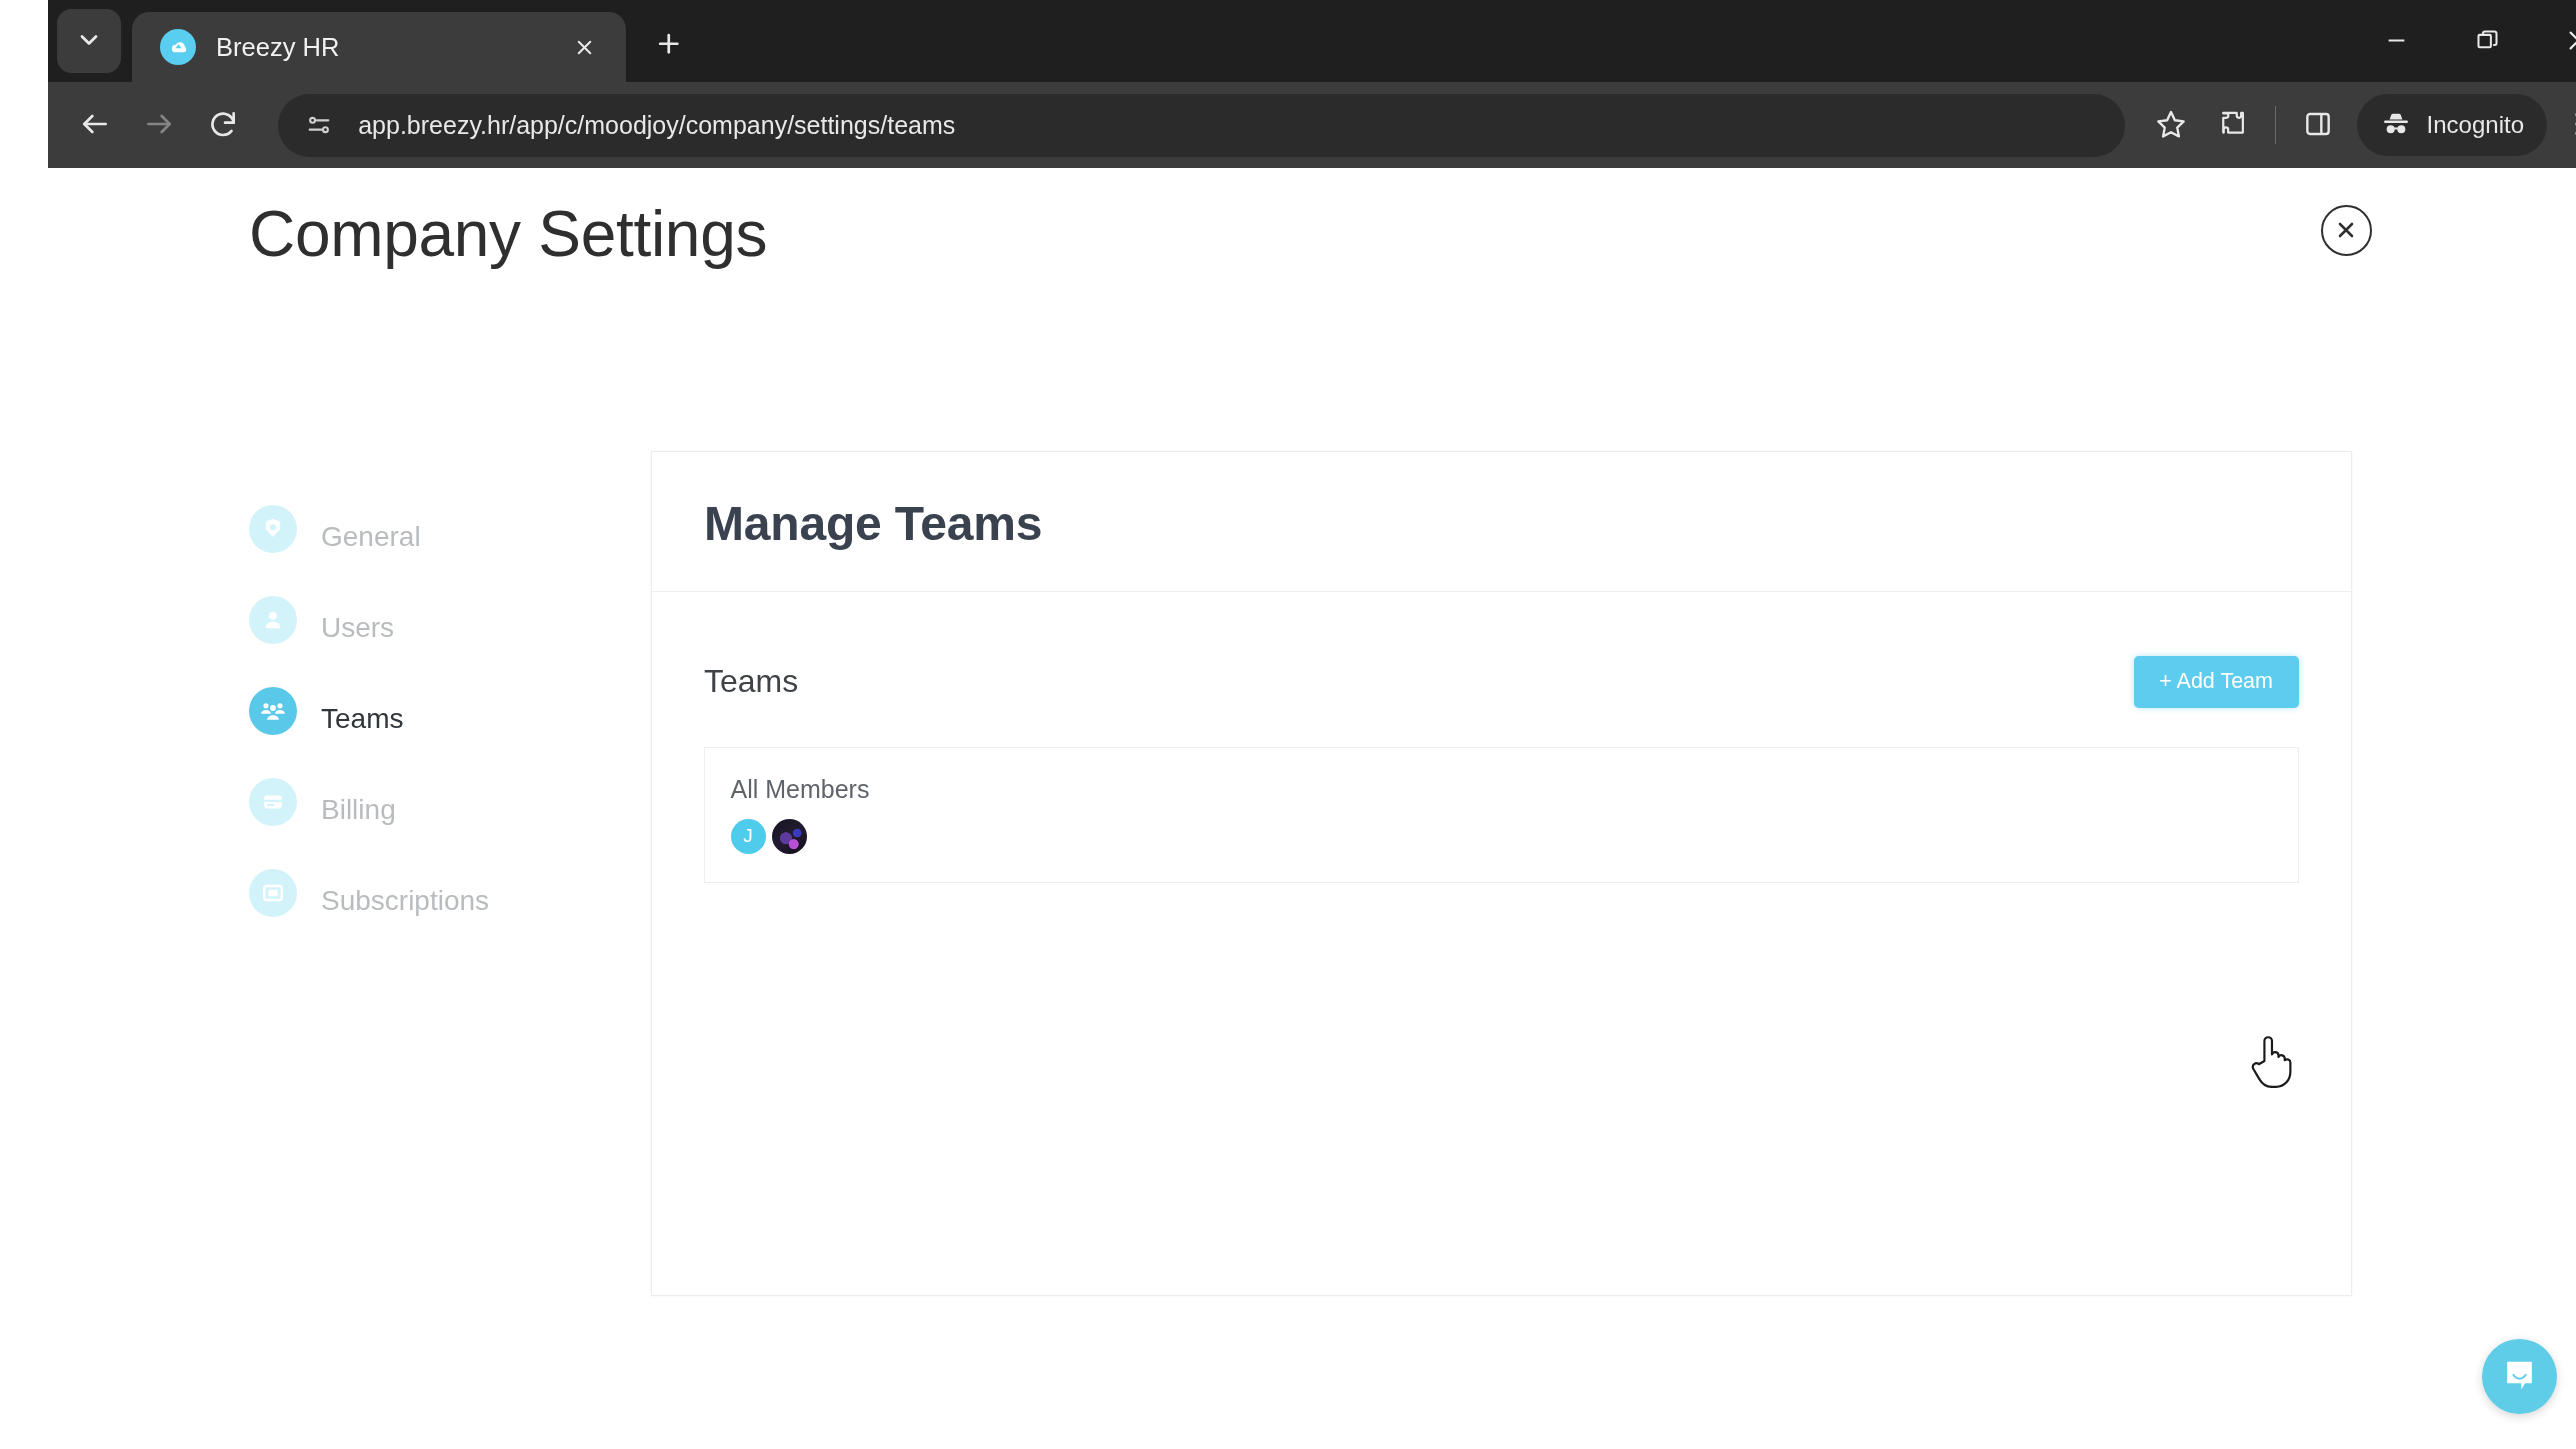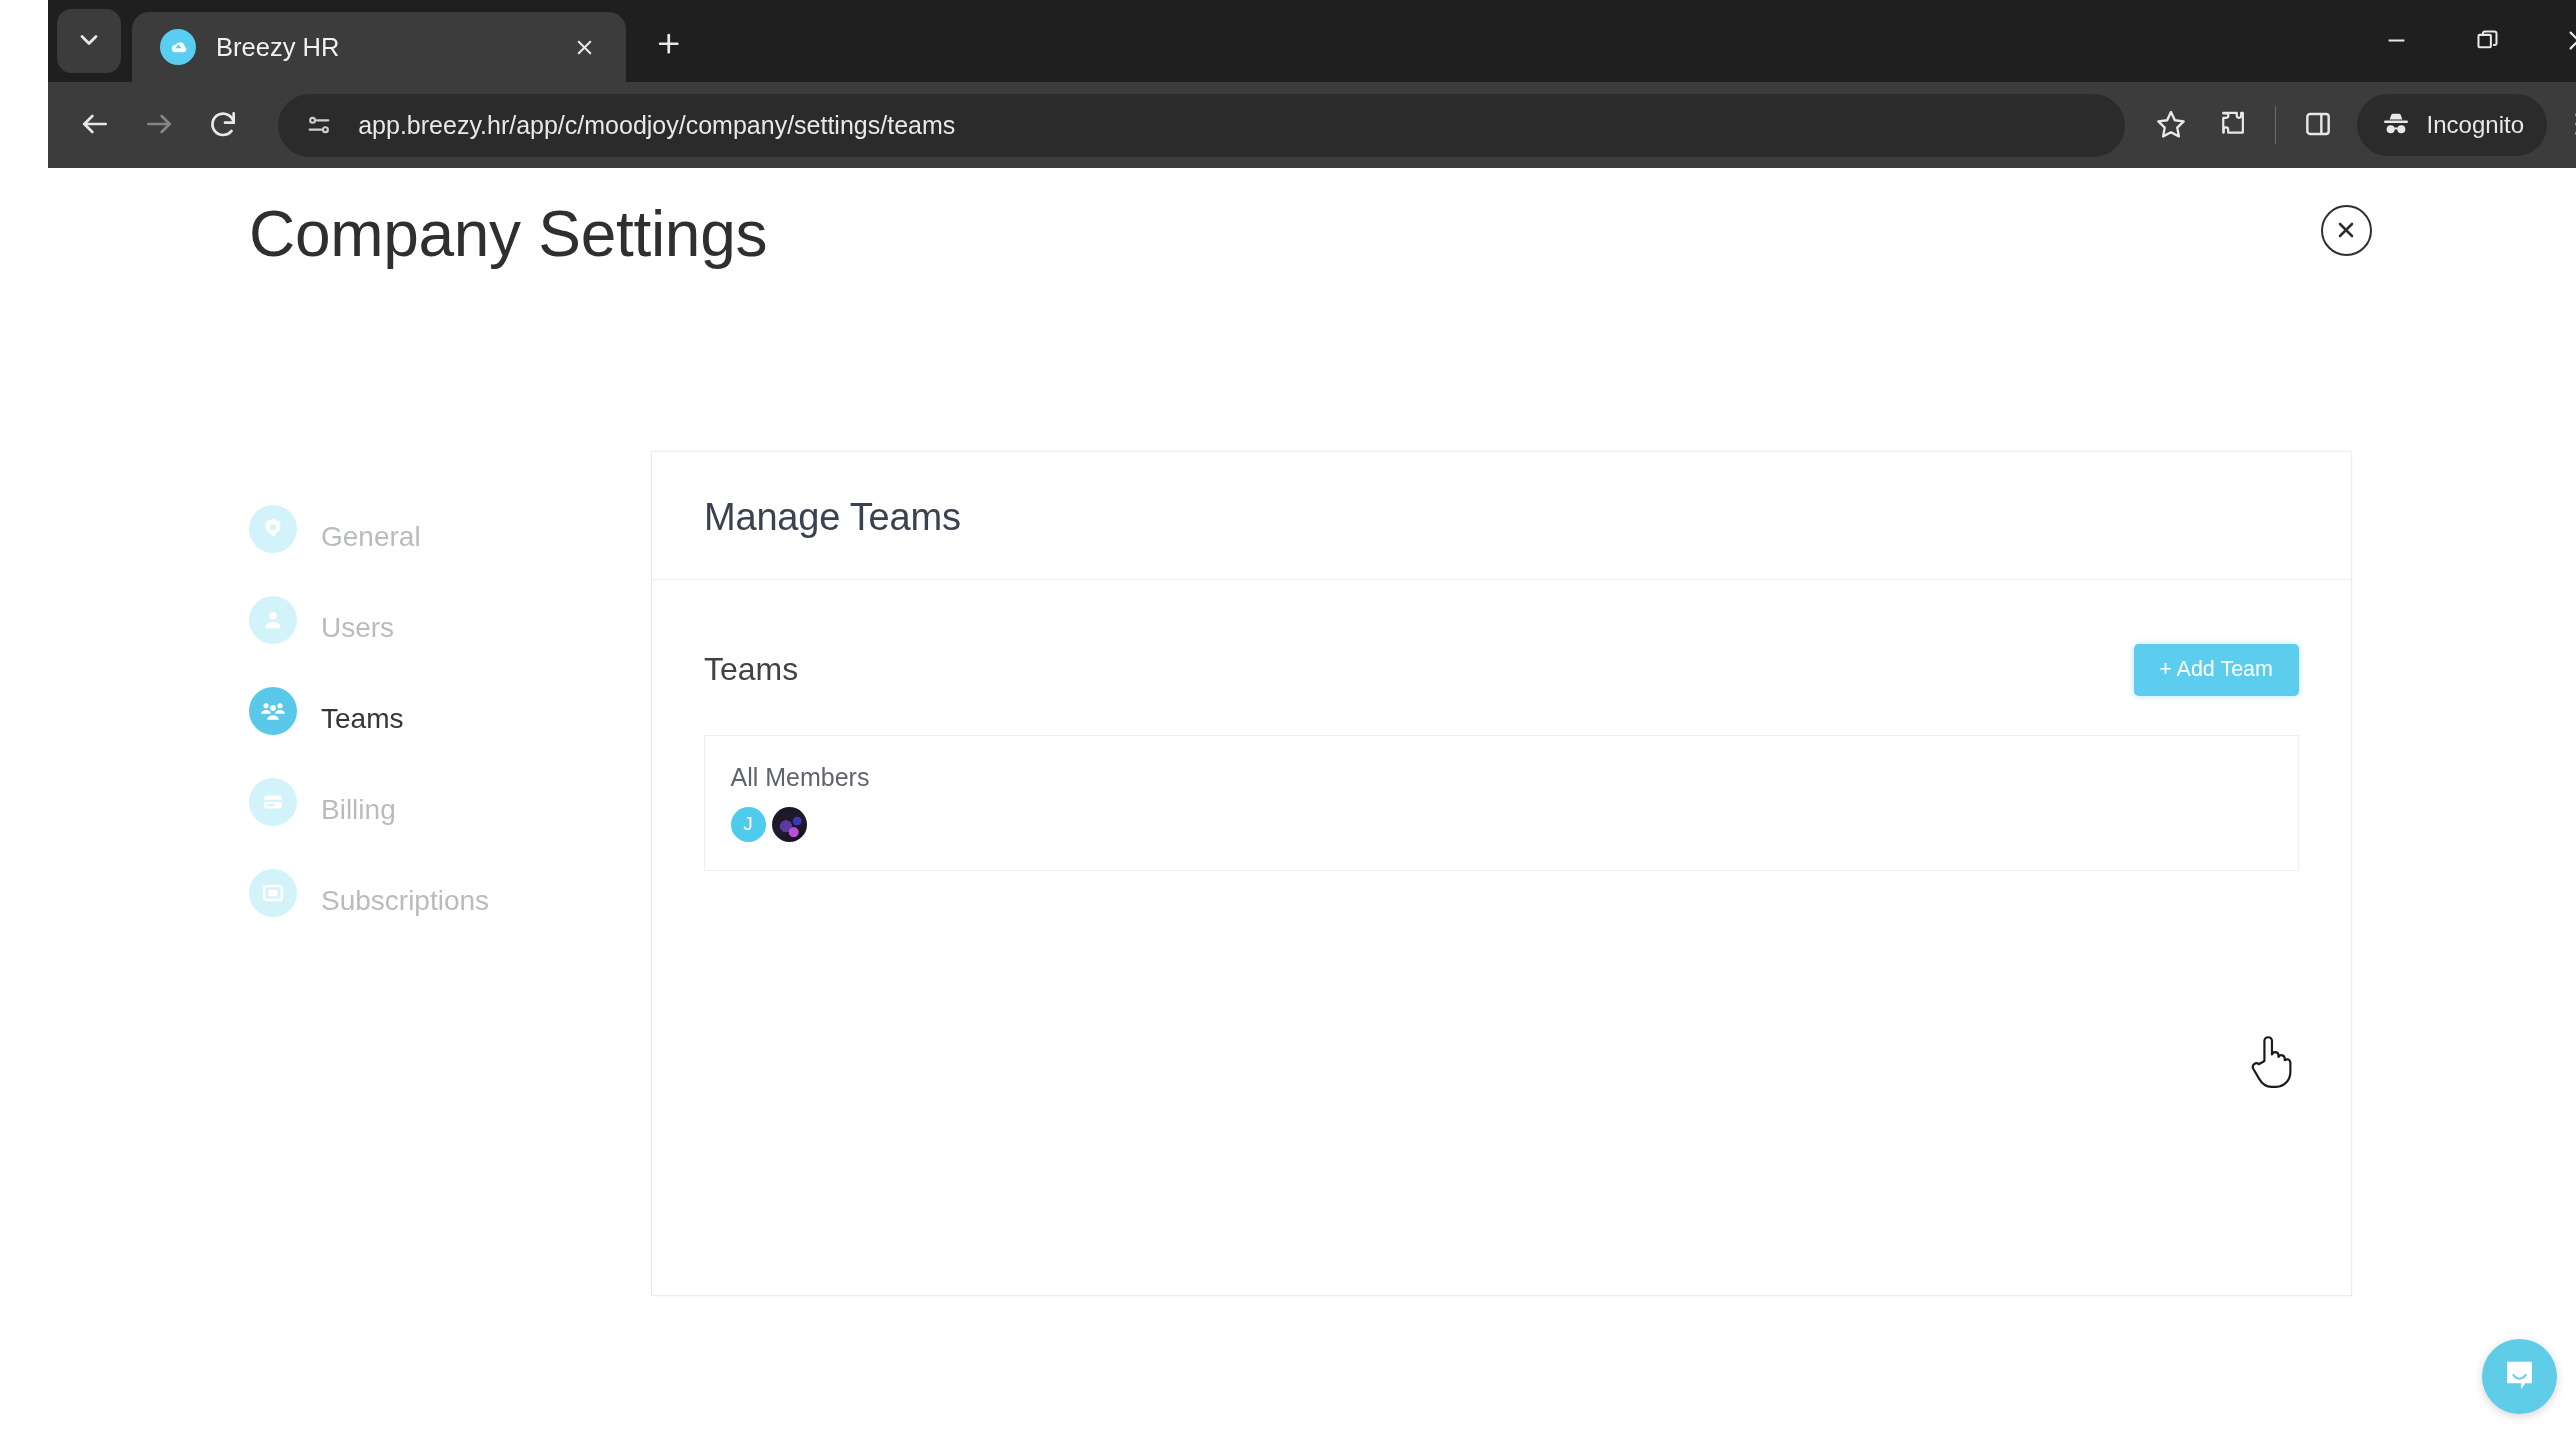--- a/index.html
+++ b/index.html
@@ -309,22 +309,22 @@
     border: 0.7px solid #ececee;
     box-shadow: 0 1.3px 3.4px rgba(0,0,0,0.045);
     min-height: 845px;
   }
 
   .card-head {
     padding: 44px 52px 40px 52px;
     border-bottom: 0.7px solid #eceef0;
   }
   .card-head h2 {
-    font-size: 38px;
-    font-weight: 400;
+    font-size: 48px;
+    font-weight: 700;
     color: #3a4250;
     letter-spacing: -0.2px;
   }
 
   .card-desc {
     padding: 58px 52px 0 52px;
     font-size: 25.5px;
     color: #5d6368;
     line-height: 1.45;
   }

